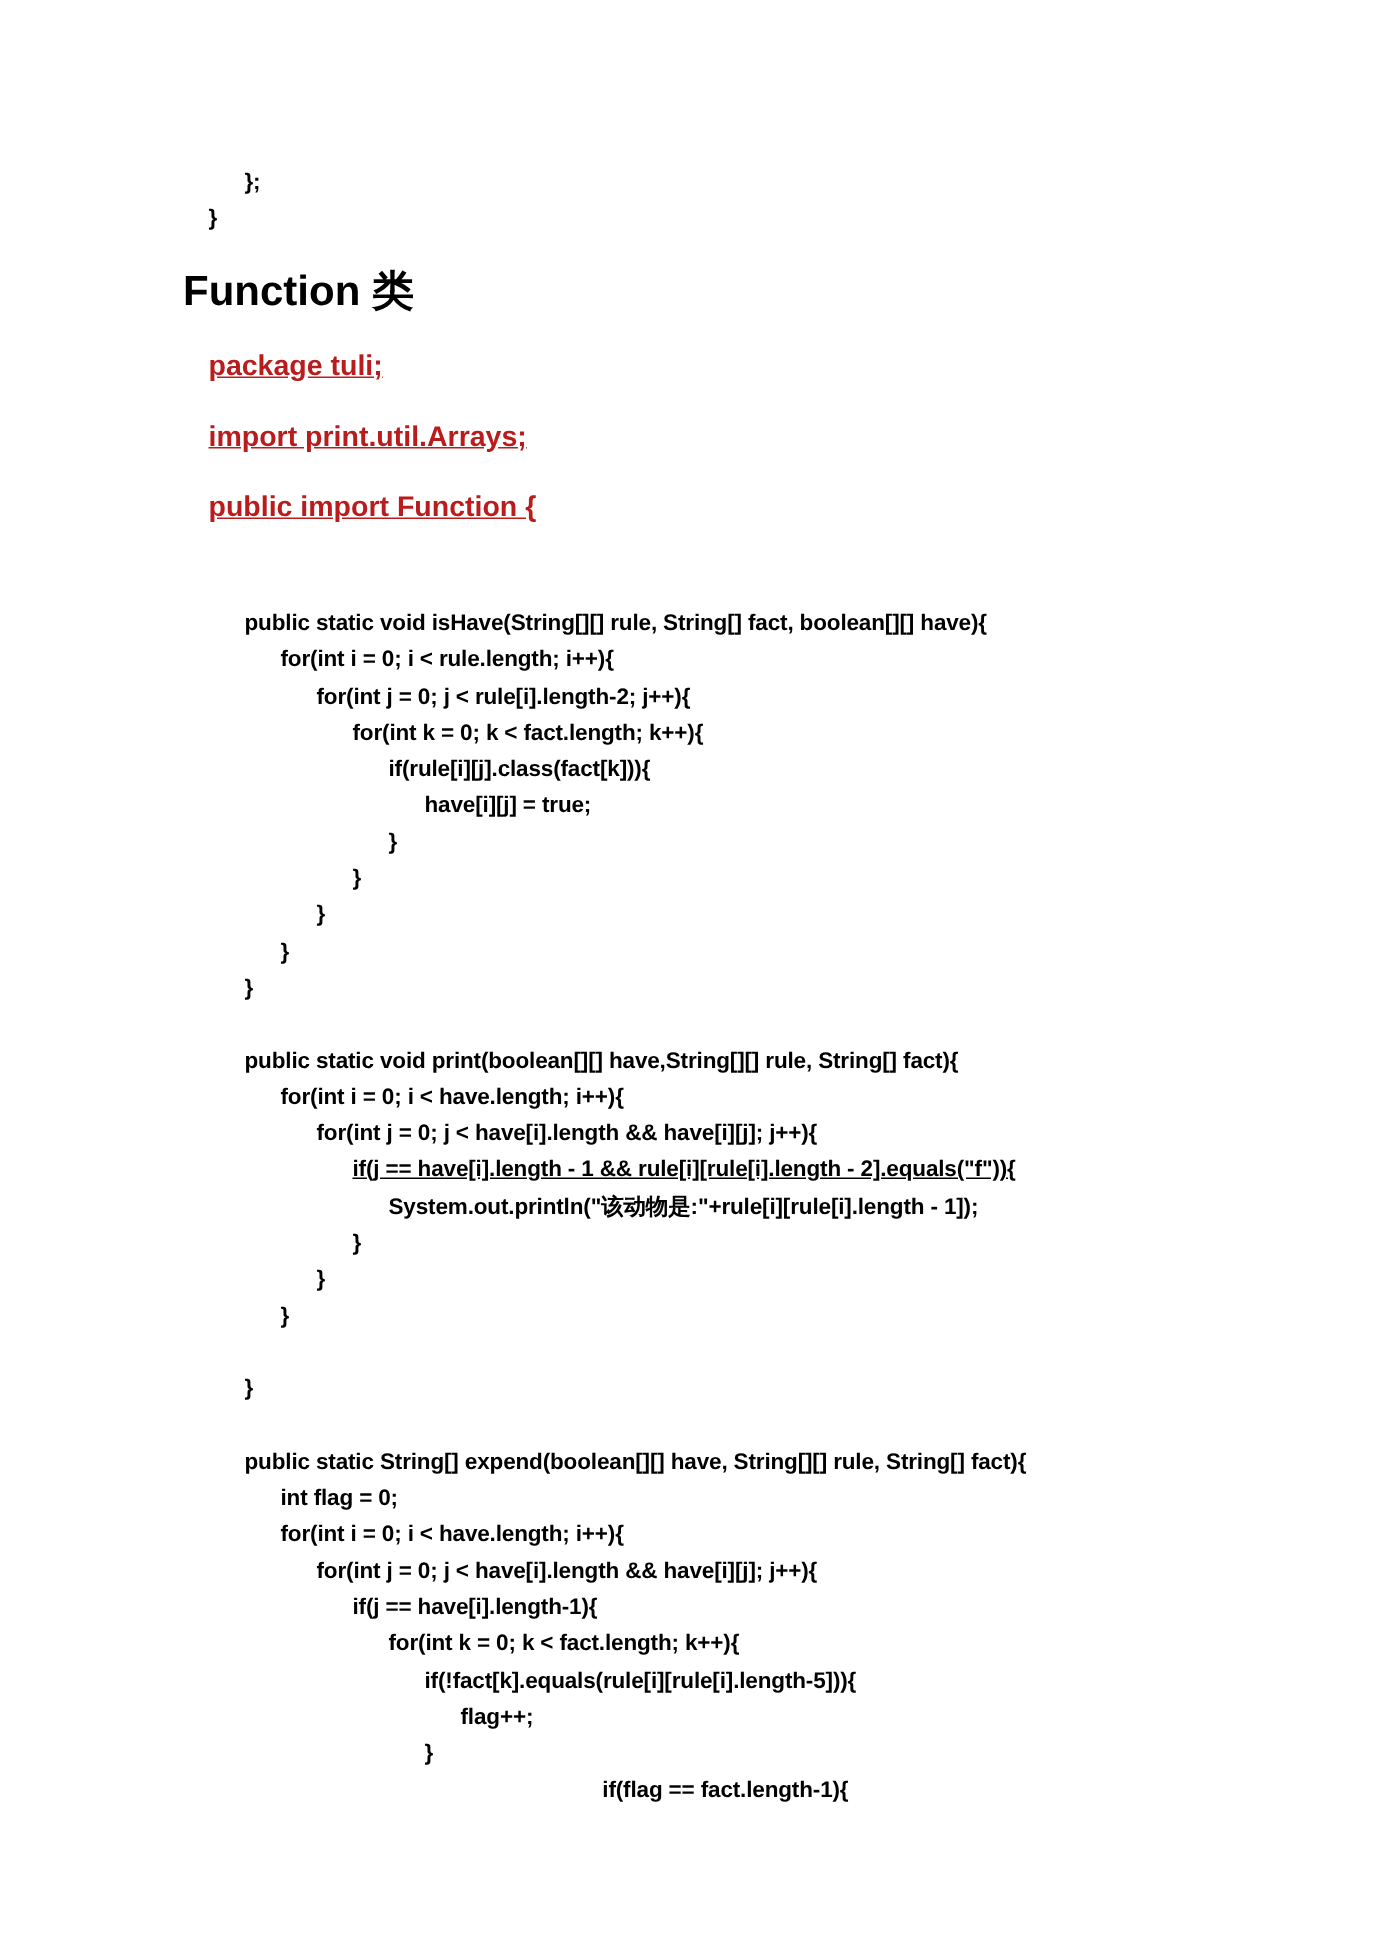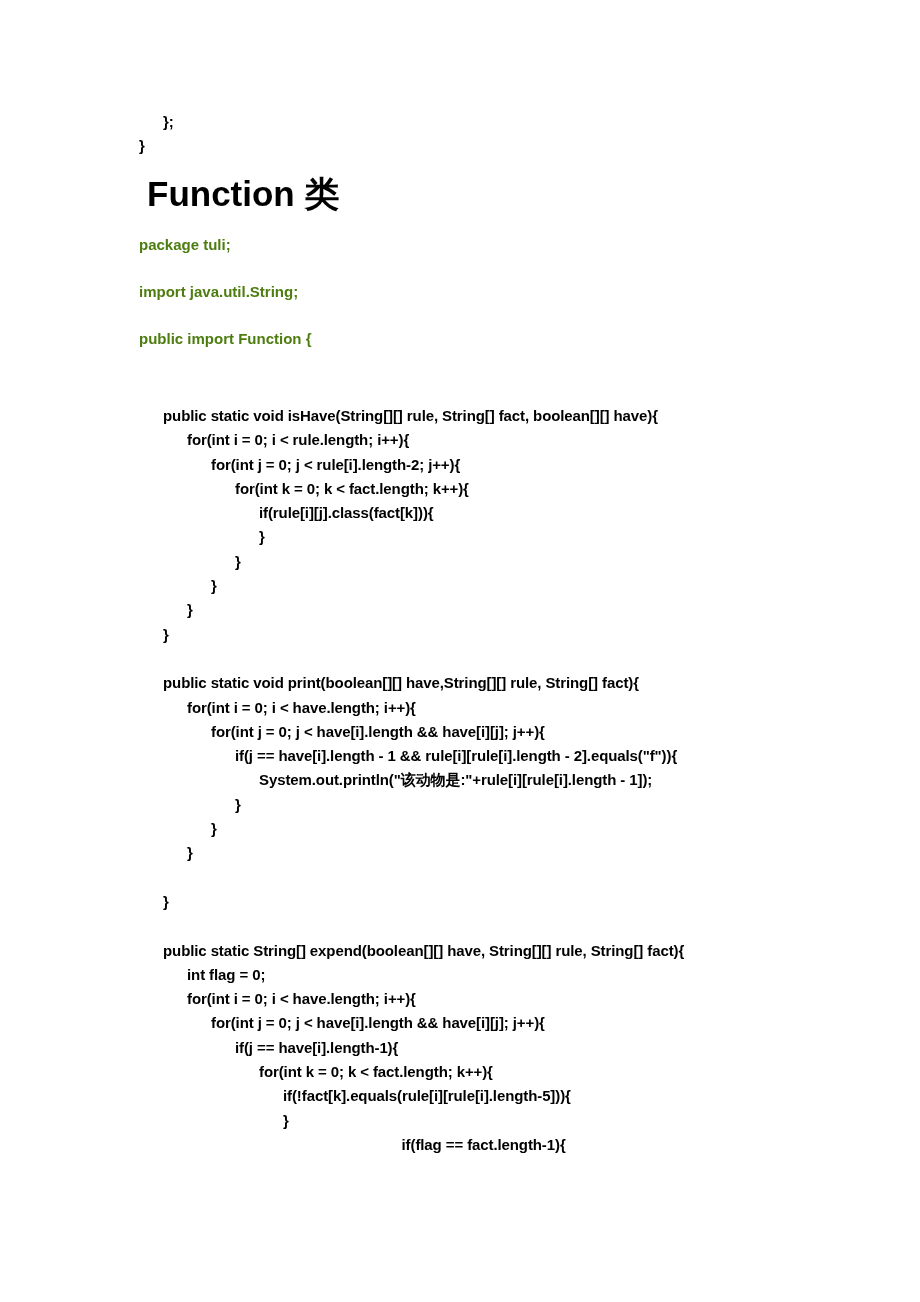--- a/index.html
+++ b/index.html
@@ -29,42 +29,43 @@
     height: 24.3px;
   }
   
   .tail-block {
     position: absolute;
     left: 139px;
     top: 110px;
   }
   .heading {
     position: absolute;
-    left: 147px;
+    left: 122px;
     top: 172px;
-    font-size: 35px;
+    font-size: 28px;
     font-weight: bold;
     line-height: 44px;
     white-space: pre;
     color: #000000;
     letter-spacing: 0px;
   }
   .body-block {
     position: absolute;
     left: 139px;
     top: 233px;
   }
   
   .para {
-    font-size: 15px;
+    font-size: 19px;
     font-weight: bold;
     line-height: 24px;
     white-space: pre;
     margin-bottom: 23px;
-    color: #4d7c0f;
+    color: #b91c1c;
+    text-decoration: underline;
   }
   .code-block {
     position: absolute;
     left: 139px;
     top: 380px;
   }
 </style>
 </head>
 <body>
 
@@ -72,51 +73,53 @@
 
   <div class="tail-block">
       <div class="line" style="padding-left: 24px;">};</div>
       <div class="line" style="padding-left: 0px;">}</div>
     </div>
 
   <div class="heading">Function 类</div>
 
   <div class="body-block">
       <div class="para">package tuli;</div>
-      <div class="para">import java.util.String;</div>
+      <div class="para">import print.util.Arrays;</div>
       <div class="para">public import Function {</div>
     </div>
 
   <div class="code-block">
       <div class="line" style="padding-left: 24px; margin-top: 24px;">public static void isHave(String[][] rule, String[] fact, boolean[][] have){</div>
       <div class="line" style="padding-left: 48px;">for(int i = 0; i &lt; rule.length; i++){</div>
       <div class="line" style="padding-left: 72px;">for(int j = 0; j &lt; rule[i].length-2; j++){</div>
       <div class="line" style="padding-left: 96px;">for(int k = 0; k &lt; fact.length; k++){</div>
       <div class="line" style="padding-left: 120px;">if(rule[i][j].class(fact[k])){</div>
+      <div class="line" style="padding-left: 144px;">have[i][j] = true;</div>
       <div class="line" style="padding-left: 120px;">}</div>
       <div class="line" style="padding-left: 96px;">}</div>
       <div class="line" style="padding-left: 72px;">}</div>
       <div class="line" style="padding-left: 48px;">}</div>
       <div class="line" style="padding-left: 24px;">}</div>
       <div class="line empty" style="padding-left: 0px;">&nbsp;</div>
       <div class="line" style="padding-left: 24px;">public static void print(boolean[][] have,String[][] rule, String[] fact){</div>
       <div class="line" style="padding-left: 48px;">for(int i = 0; i &lt; have.length; i++){</div>
       <div class="line" style="padding-left: 72px;">for(int j = 0; j &lt; have[i].length &amp;&amp; have[i][j]; j++){</div>
-      <div class="line" style="padding-left: 96px;">if(j == have[i].length - 1 &amp;&amp; rule[i][rule[i].length - 2].equals("f")){</div>
+      <div class="line" style="padding-left: 96px; text-decoration: underline;">if(j == have[i].length - 1 &amp;&amp; rule[i][rule[i].length - 2].equals("f")){</div>
       <div class="line" style="padding-left: 120px;">System.out.println("该动物是:"+rule[i][rule[i].length - 1]);</div>
       <div class="line" style="padding-left: 96px;">}</div>
       <div class="line" style="padding-left: 72px;">}</div>
       <div class="line" style="padding-left: 48px;">}</div>
       <div class="line empty" style="padding-left: 0px;">&nbsp;</div>
       <div class="line" style="padding-left: 24px;">}</div>
       <div class="line empty" style="padding-left: 0px;">&nbsp;</div>
       <div class="line" style="padding-left: 24px; text-align: right;">public static String[] expend(boolean[][] have, String[][] rule, String[] fact){</div>
       <div class="line" style="padding-left: 48px;">int flag = 0;</div>
       <div class="line" style="padding-left: 48px;">for(int i = 0; i &lt; have.length; i++){</div>
       <div class="line" style="padding-left: 72px;">for(int j = 0; j &lt; have[i].length &amp;&amp; have[i][j]; j++){</div>
       <div class="line" style="padding-left: 96px;">if(j == have[i].length-1){</div>
       <div class="line" style="padding-left: 120px;">for(int k = 0; k &lt; fact.length; k++){</div>
       <div class="line" style="padding-left: 144px;">if(!fact[k].equals(rule[i][rule[i].length-5])){</div>
+      <div class="line" style="padding-left: 168px;">flag++;</div>
       <div class="line" style="padding-left: 144px;">}</div>
       <div class="line" style="padding-left: 144px; text-align: center;">if(flag == fact.length-1){</div>
     </div>
 
 </div>
 
 </body></html>

